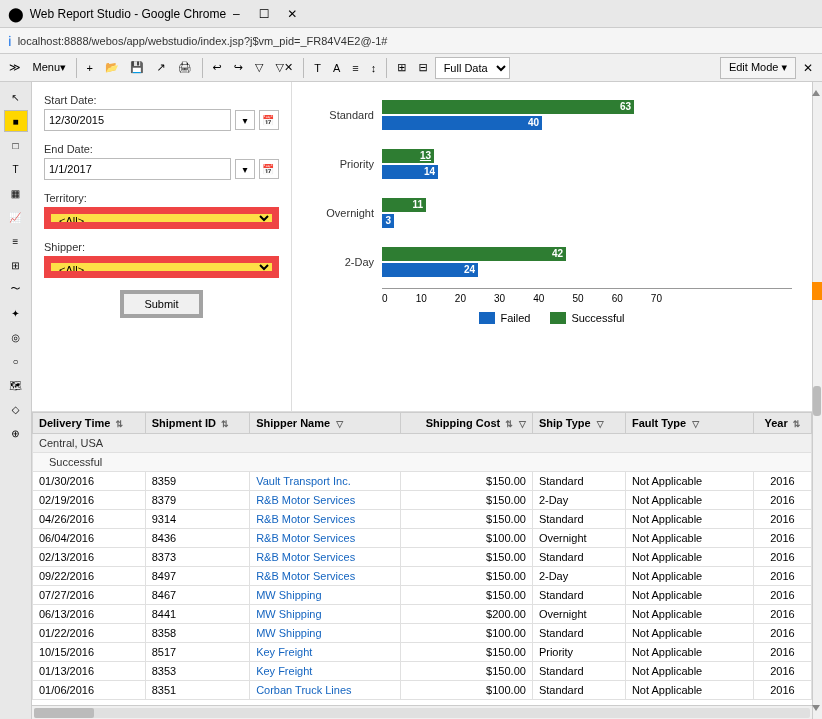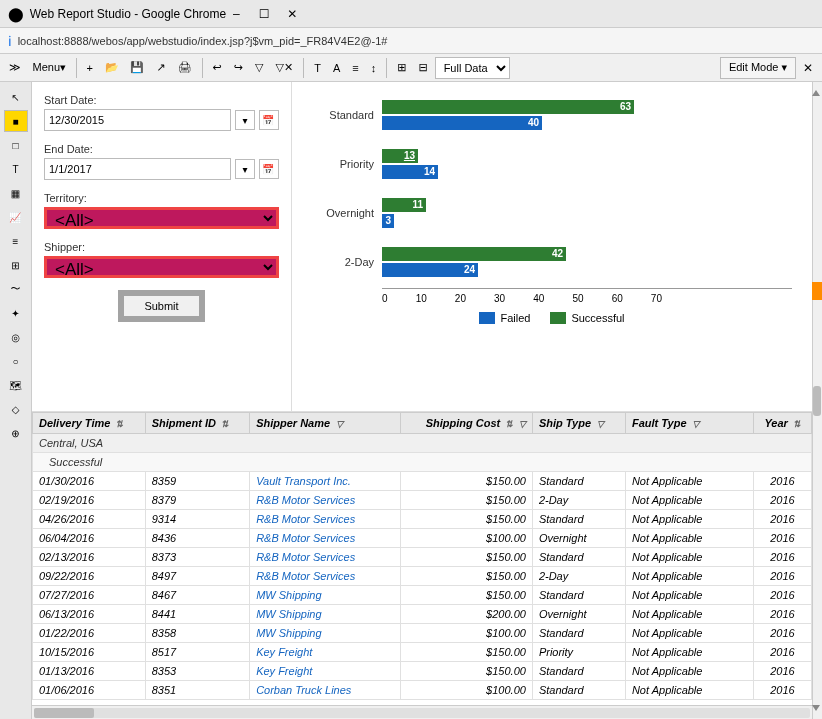--- a/index.html
+++ b/index.html
@@ -133,41 +133,41 @@
       flex: 1;
       height: 22px;
       border: 1px solid #bbb;
       font-size: 11px;
       padding: 0 4px;
       background: white;
     }
     .filter-select {
       flex: 1;
       height: 22px;
-      border: 3px solid #ef4444;
-      font-size: 17px;
+      border: 7px solid #ef4444;
+      font-size: 11px;
       padding: 0 4px;
-      background: #be185d;
+      background: #fde047;
     }
     .filter-cal-icon {
       width: 20px;
       height: 20px;
       border: 1px solid #bbb;
       background: white;
       display: flex;
       align-items: center;
       justify-content: center;
       cursor: pointer;
       font-size: 10px;
     }
     .submit-btn {
       display: block;
       margin: 8px auto 0;
       padding: 4px 20px;
-      border: 6px solid #a3a3a3;
+      border: 4px solid #a3a3a3;
       background: #f0f0f0;
       cursor: pointer;
       font-size: 11px;
     }
 
     
     .chart-area {
       flex: 1;
       padding: 10px 20px;
       position: relative;
@@ -226,21 +226,20 @@
     .table-section {
       flex: 1;
       overflow: auto;
       position: relative;
     }
 
     table {
       width: 100%;
       border-collapse: collapse;
       font-size: 11px;
-      font-style: italic;
     }
 
     thead tr {
       background: #e8e8e8;
       position: sticky;
       top: 0;
       z-index: 10;
     }
 
     th {
@@ -440,21 +439,21 @@
               <div class="bar-row">
                 <div class="bar bar-failed" style="width: 160px;">40</div>
               </div>
             </div>
           </div>
 
           <div class="chart-row">
             <span class="chart-label">Priority</span>
             <div class="chart-bars">
               <div class="bar-row">
-                <div class="bar bar-success" style="width: 36px; text-decoration: underline;">13</div>
+                <div class="bar bar-success" style="width: 52px; text-decoration: underline;">13</div>
               </div>
               <div class="bar-row">
                 <div class="bar bar-failed" style="width: 56px;">14</div>
               </div>
             </div>
           </div>
 
           <div class="chart-row">
             <span class="chart-label">Overnight</span>
             <div class="chart-bars">

